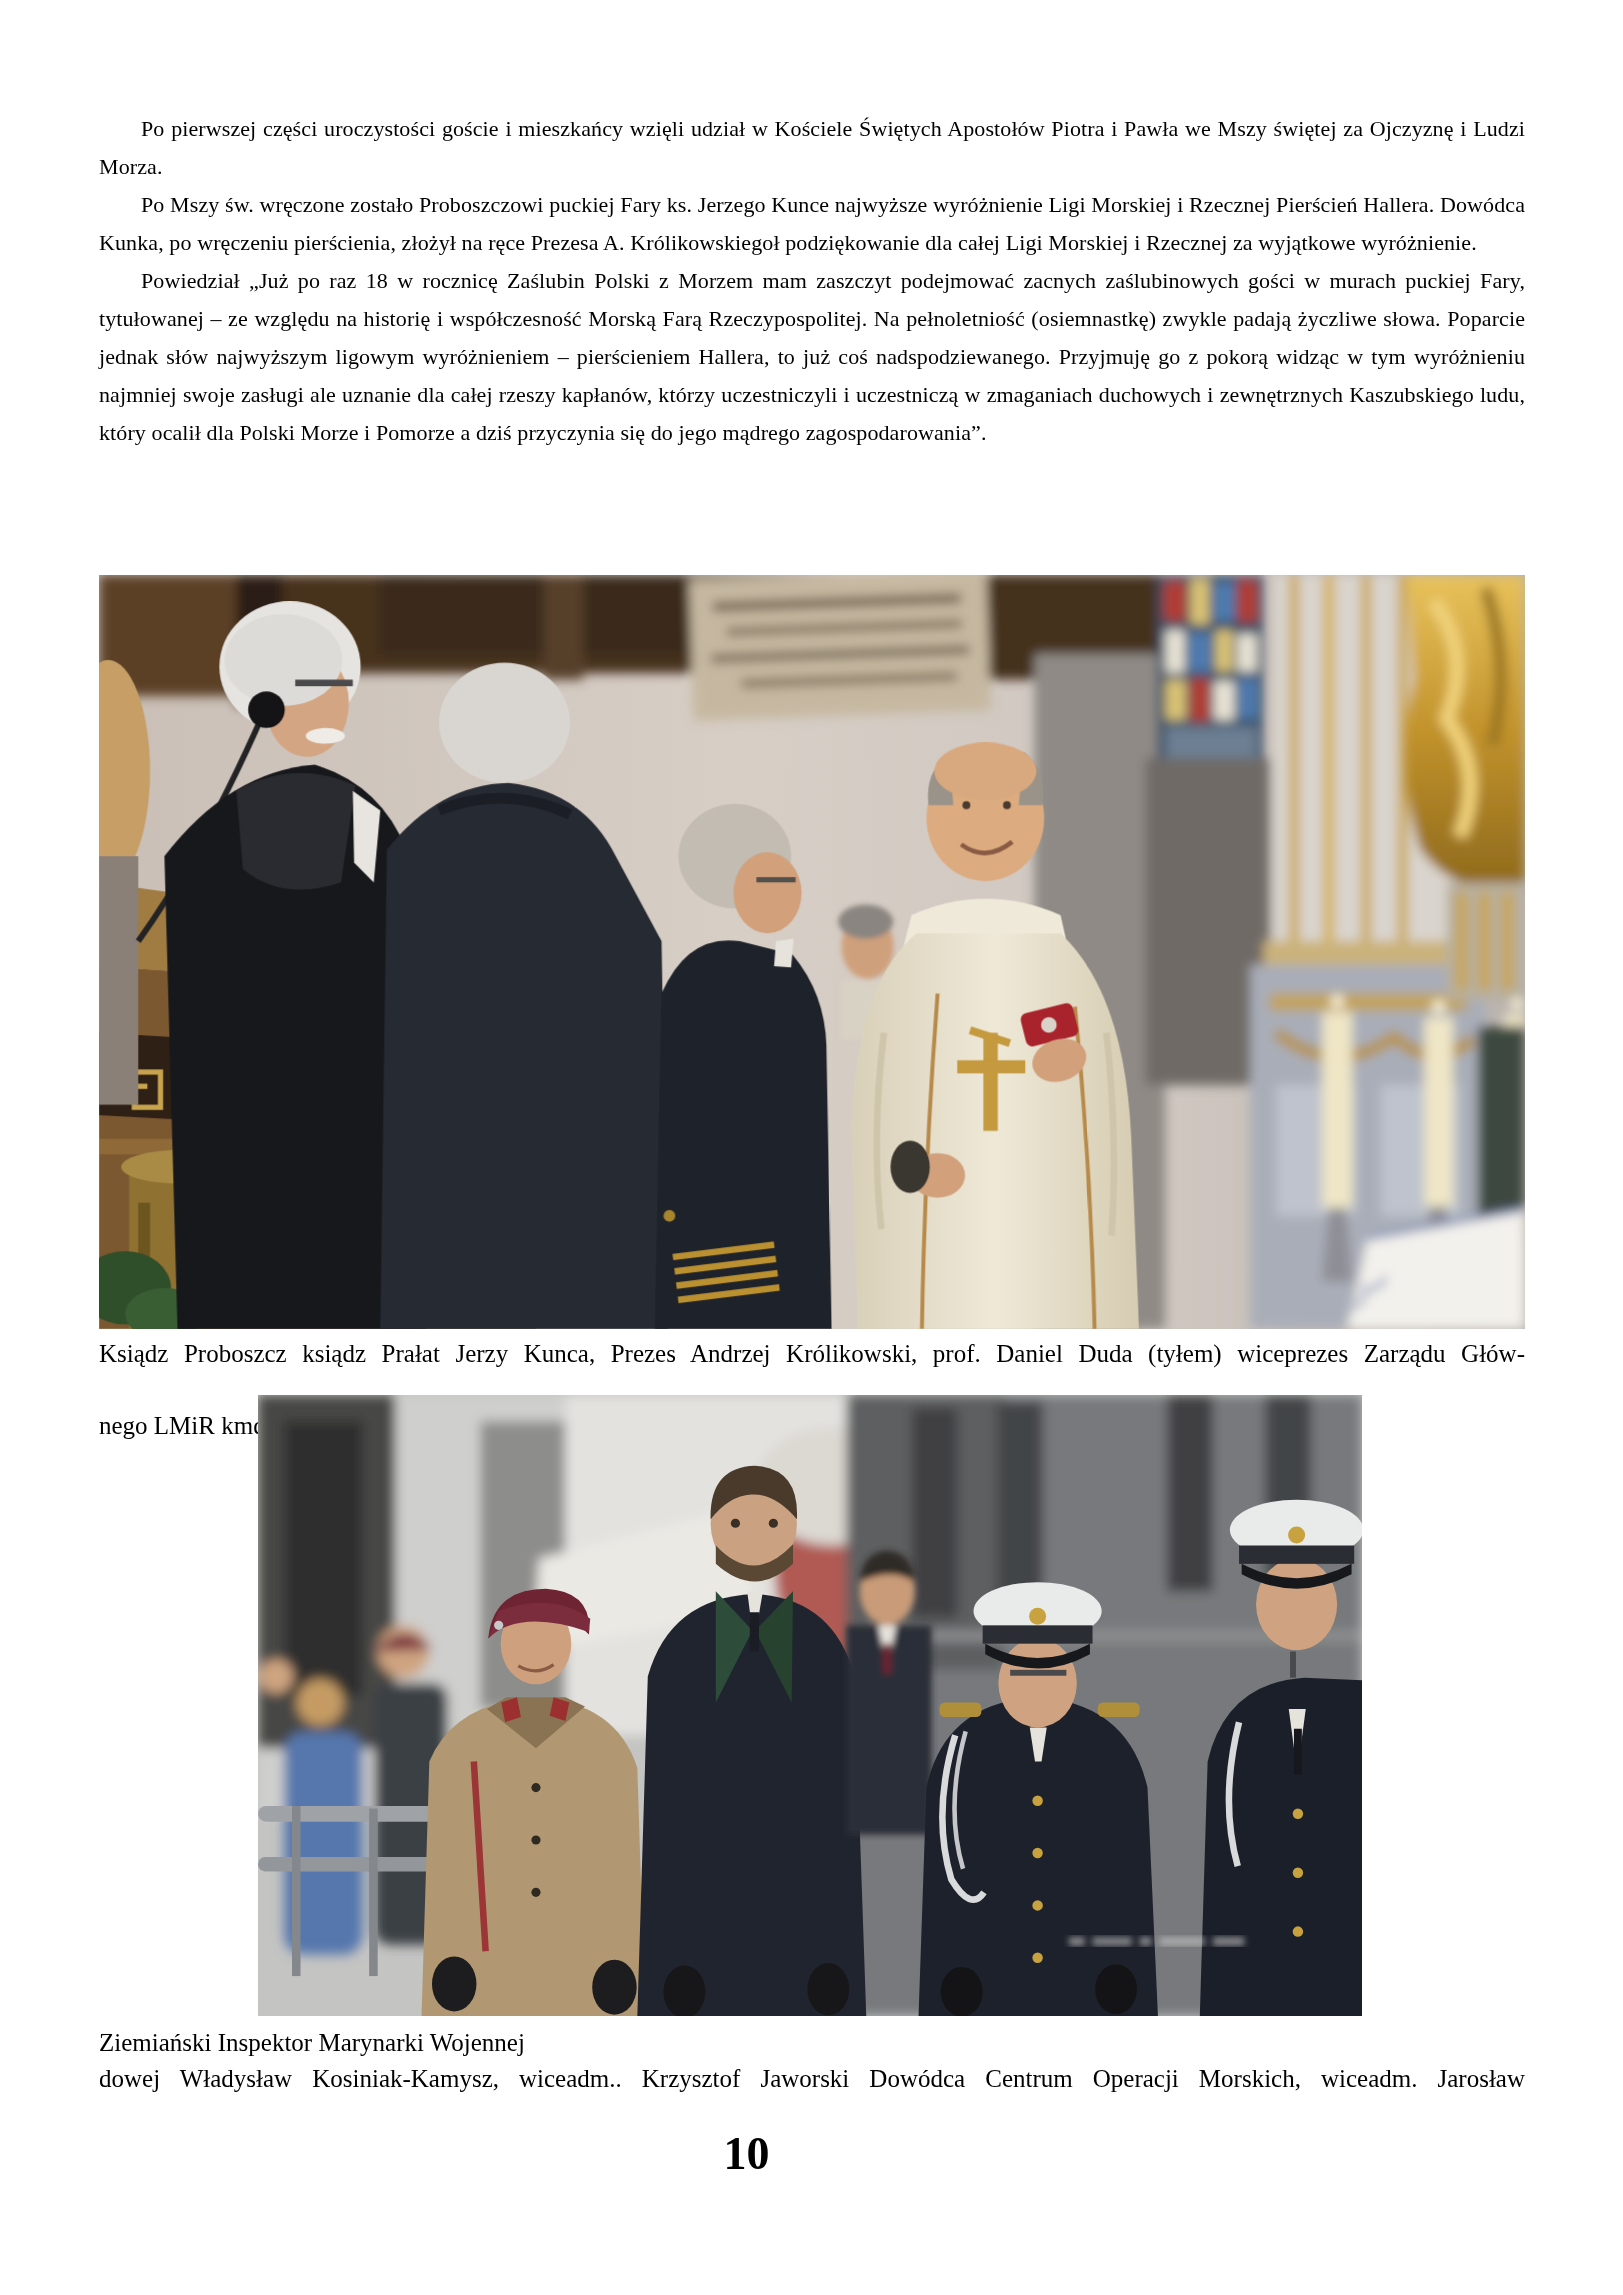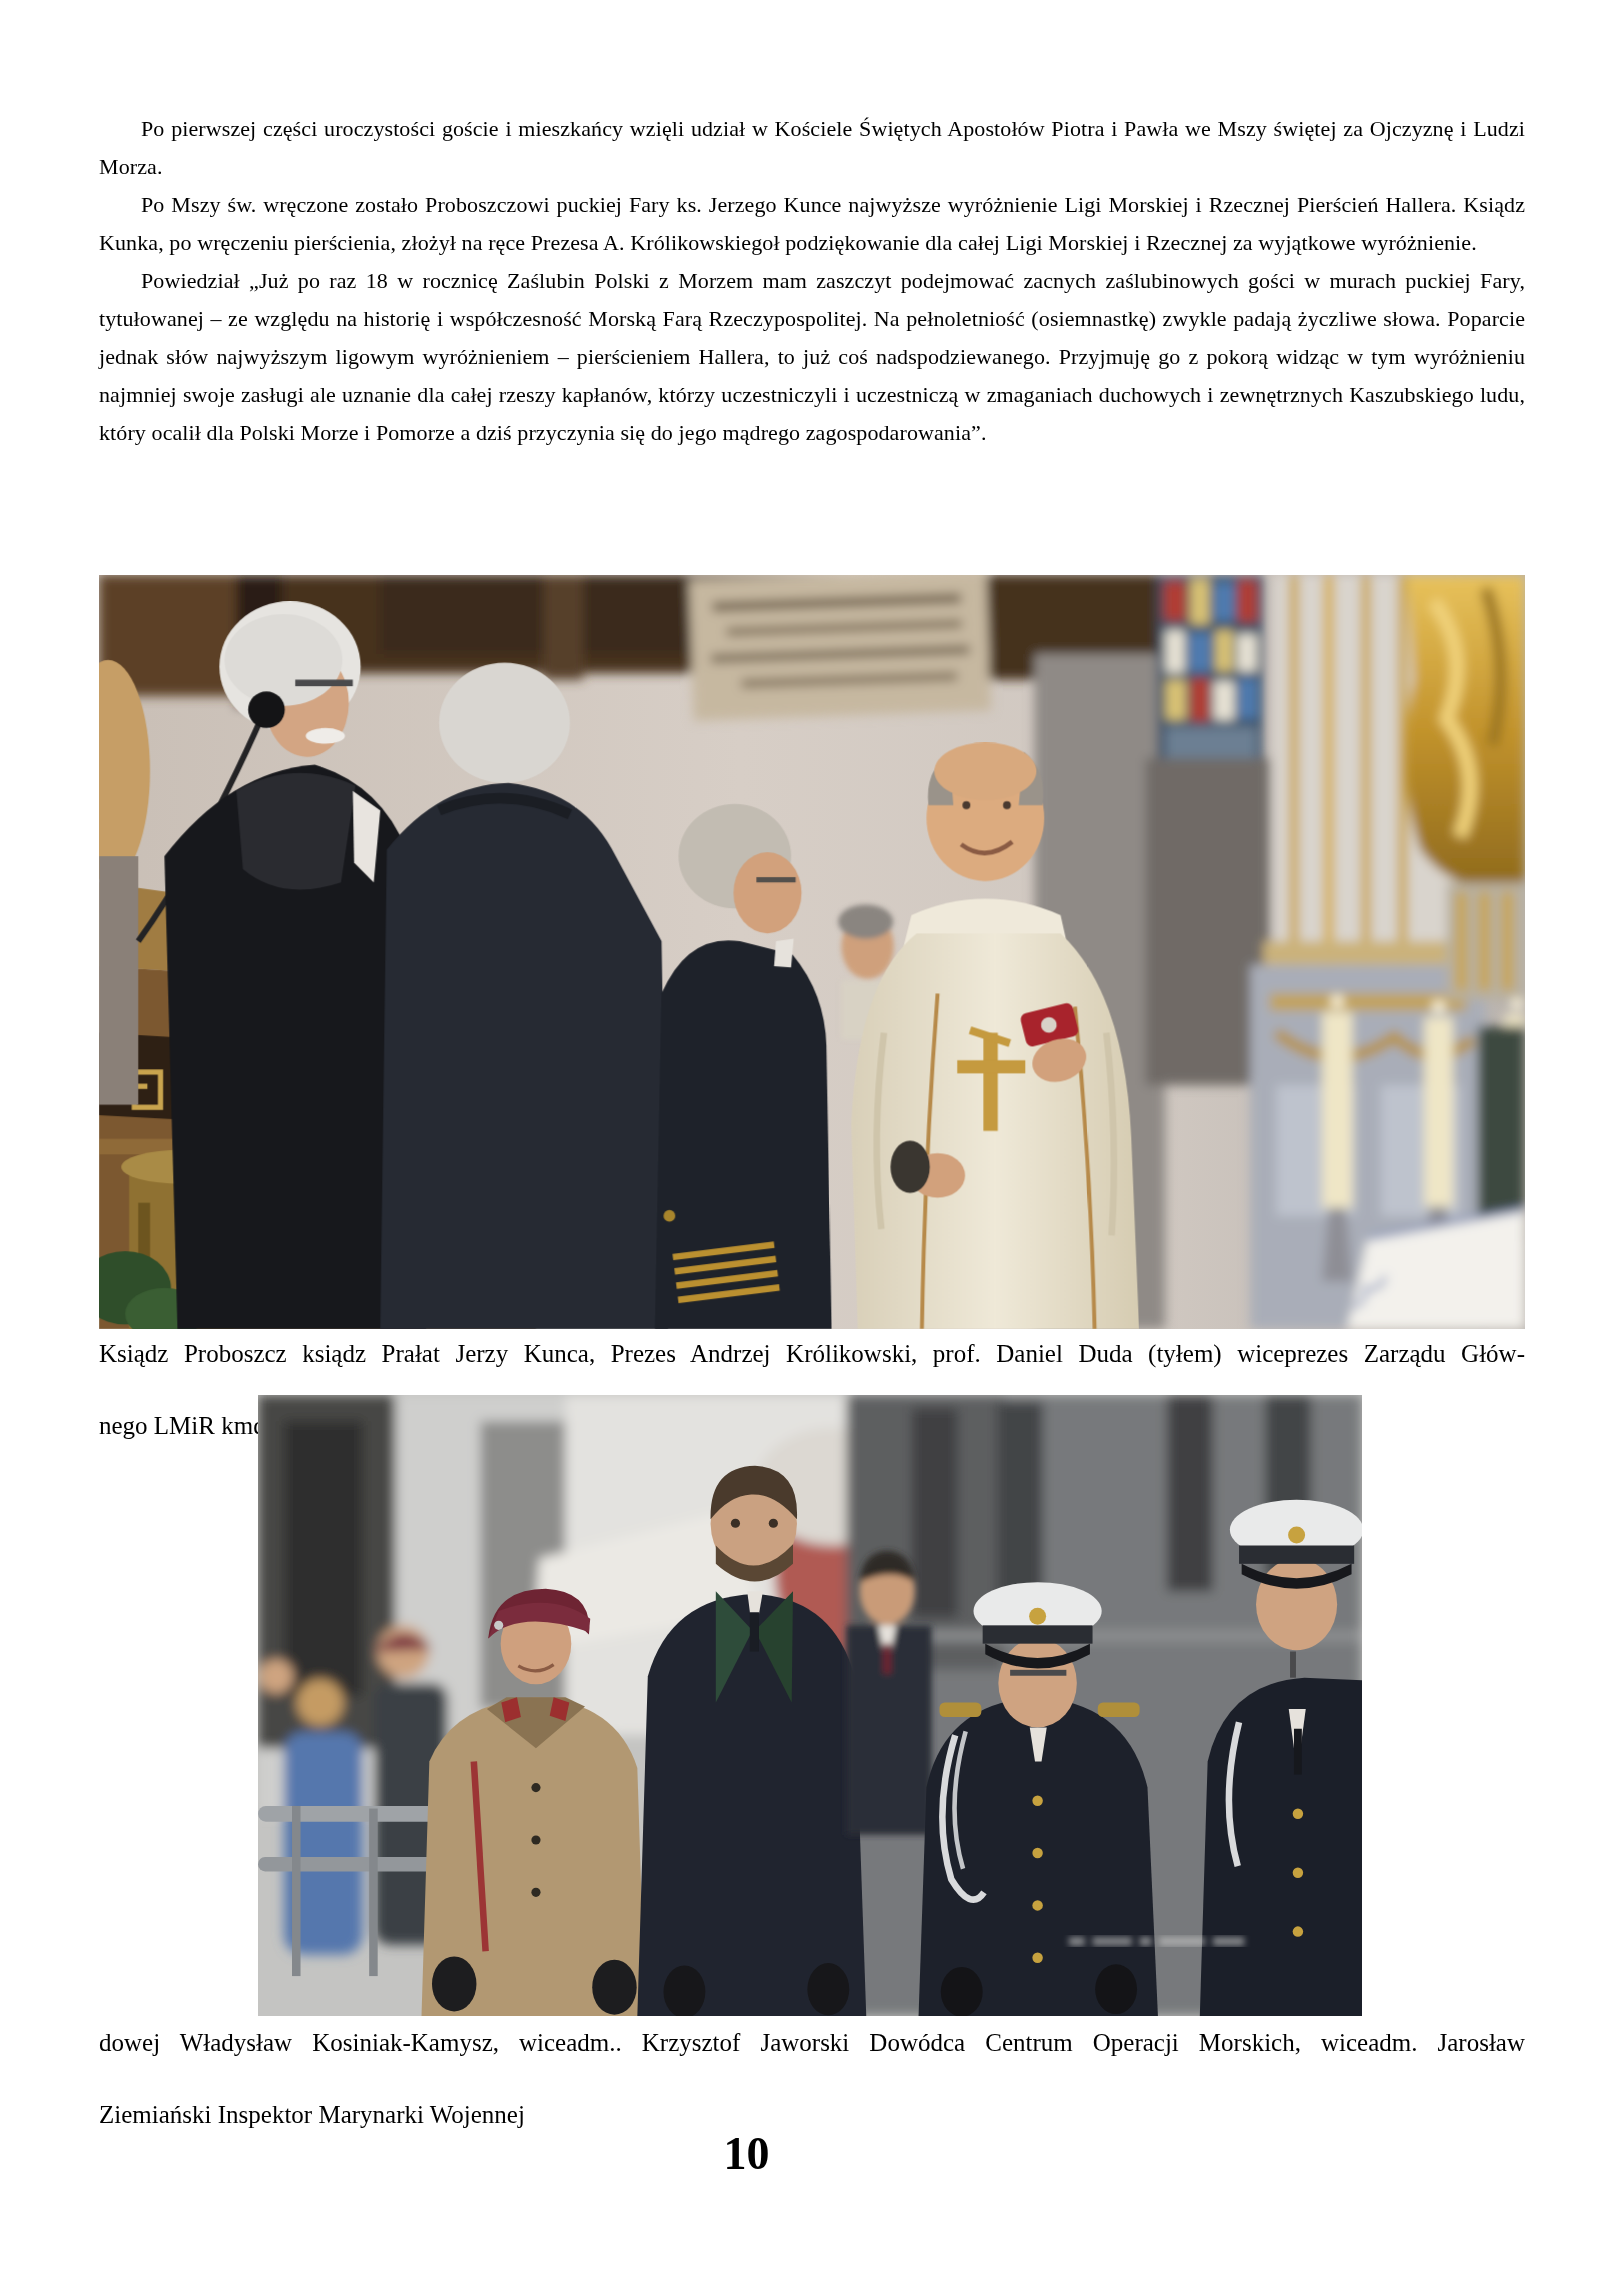--- a/index.html
+++ b/index.html
@@ -53,21 +53,21 @@
     font-weight:bold;
   }
 </style>
 </head>
 <body>
 
 <div class="page">
 
   <div class="body-text">
     <p>Po pierwszej części uroczystości goście i mieszkańcy wzięli udział w Kościele Świętych Apostołów Piotra i Pawła we Mszy świętej za Ojczyznę i Ludzi Morza.</p>
-    <p>Po Mszy św. wręczone zostało Proboszczowi puckiej Fary ks. Jerzego Kunce najwyższe wyróżnienie Ligi Morskiej i Rzecznej Pierścień Hallera. Ksiądz Kunka, po wręczeniu pierścienia, złożył na ręce Prezesa A. Królikowskiegoł podziękowanie dla całej Ligi Morskiej i Rzecznej za wyjątkowe wyróżnienie.</p>
+    <p>Po Mszy św. wręczone zostało Proboszczowi puckiej Fary ks. Jerzego Kunce najwyższe wyróżnienie Ligi Morskiej i Rzecznej Pierścień Hallera. Dowódca Kunka, po wręczeniu pierścienia, złożył na ręce Prezesa A. Królikowskiegoł podziękowanie dla całej Ligi Morskiej i Rzecznej za wyjątkowe wyróżnienie.</p>
     <p>Powiedział „Już po raz 18 w rocznicę Zaślubin Polski z Morzem mam zaszczyt podejmować zacnych zaślubinowych gości w murach puckiej Fary, tytułowanej – ze względu na historię i współczesność Morską Farą Rzeczypospolitej. Na pełnoletniość (osiemnastkę) zwykle padają życzliwe słowa. Poparcie jednak słów najwyższym ligowym wyróżnieniem – pierścieniem Hallera, to już coś nadspodziewanego. Przyjmuję go z pokorą widząc w tym wyróżnieniu najmniej swoje zasługi ale uznanie dla całej rzeszy kapłanów, którzy uczestniczyli i uczestniczą w zmaganiach duchowych i zewnętrznych Kaszubskiego ludu, który ocalił dla Polski Morze i Pomorze a dziś przyczynia się do jego mądrego zagospodarowania”.</p>
   </div>
 
   <figure class="photo1">
     <svg viewBox="0 0 2180 1153" preserveAspectRatio="none" xmlns="http://www.w3.org/2000/svg">
       <defs>
         <linearGradient id="wallg" x1="0" y1="0" x2="1" y2="0">
           <stop offset="0" stop-color="#c9bfb6"></stop>
           <stop offset="0.45" stop-color="#d7cec6"></stop>
           <stop offset="0.75" stop-color="#cfc7c0"></stop>
@@ -406,20 +406,20 @@
         <rect x="1240" y="828" width="24" height="14" fill="#d8d8d6"></rect>
         <rect x="1276" y="828" width="60" height="14" fill="#cfcfcd"></rect>
         <rect x="1348" y="828" width="18" height="14" fill="#d8d8d6"></rect>
         <rect x="1378" y="828" width="70" height="14" fill="#cfcfcd"></rect>
         <rect x="1460" y="828" width="48" height="14" fill="#d8d8d6"></rect>
       </g>
     </svg>
   </figure>
 
   <div class="caption caption2">
+    <div class="cap-line">Ziemiański Inspektor Marynarki Wojennej</div>
     <div class="cap-line just">dowej Władysław Kosiniak-Kamysz, wiceadm.. Krzysztof Jaworski Dowódca Centrum Operacji Morskich, wiceadm. Jarosław</div>
-    <div class="cap-line">Ziemiański Inspektor Marynarki Wojennej</div>
   </div>
 
   <div class="page-number">10</div>
 
 </div>
 
 
 </body></html>

